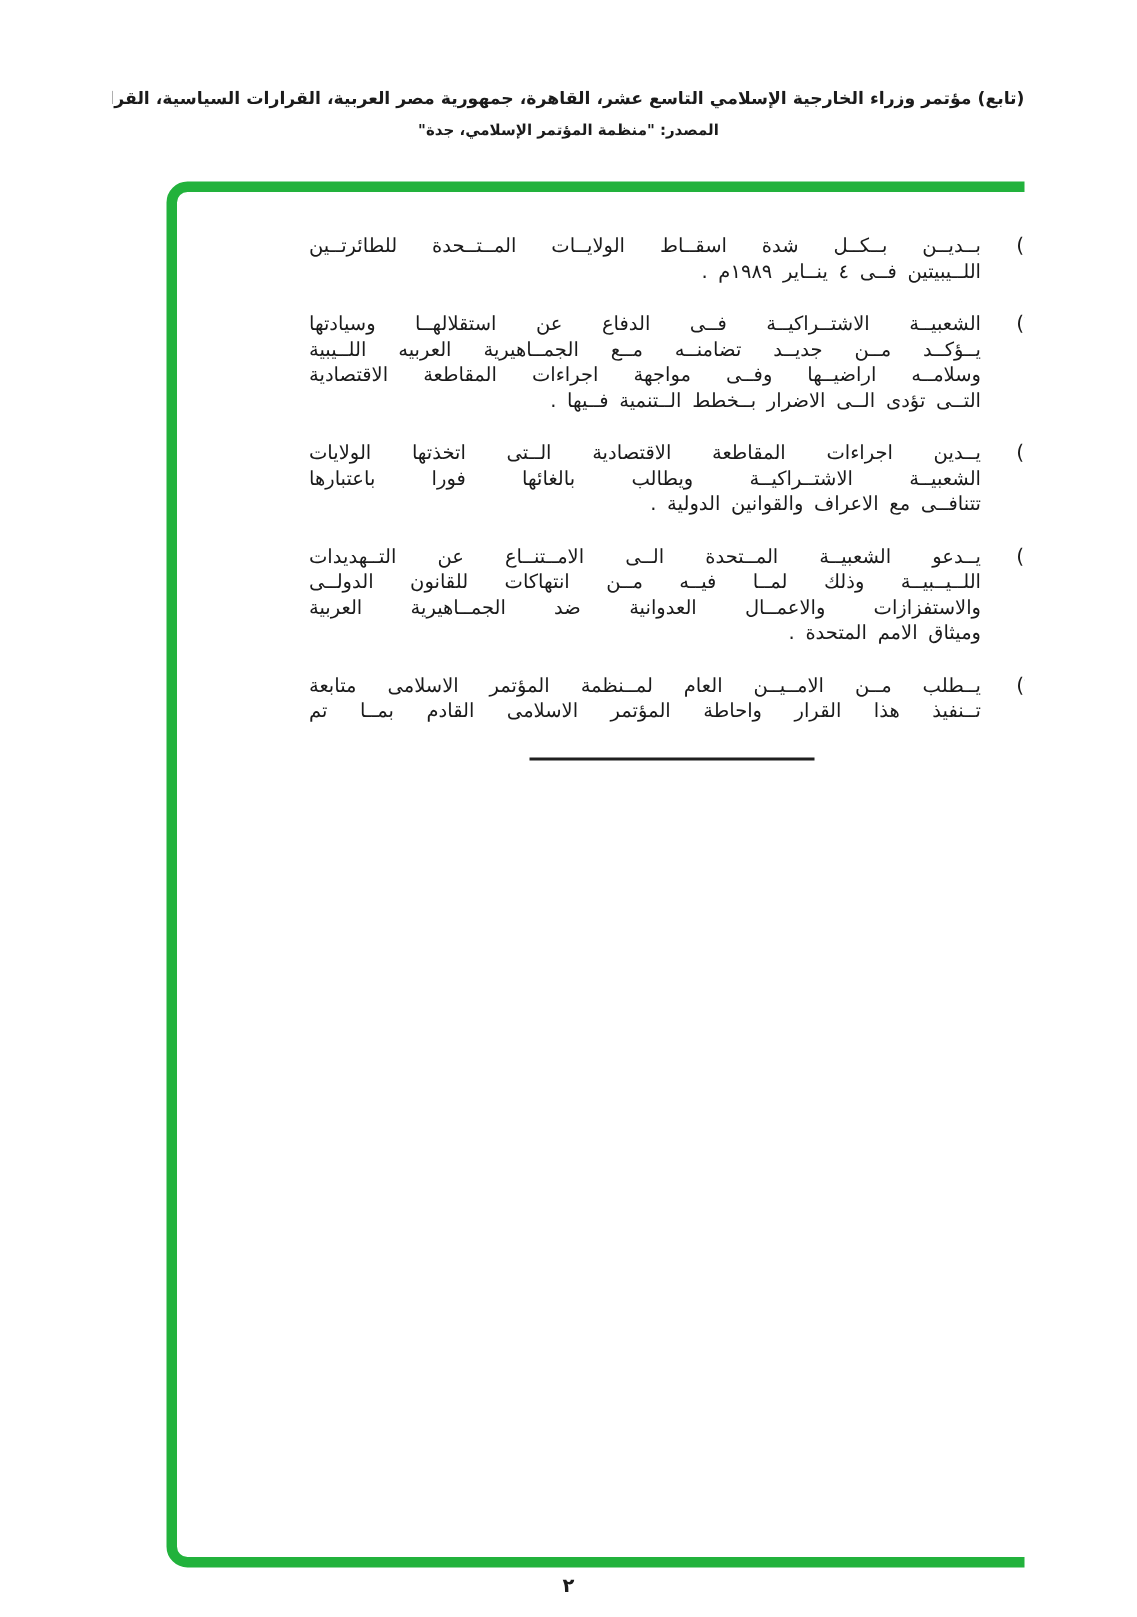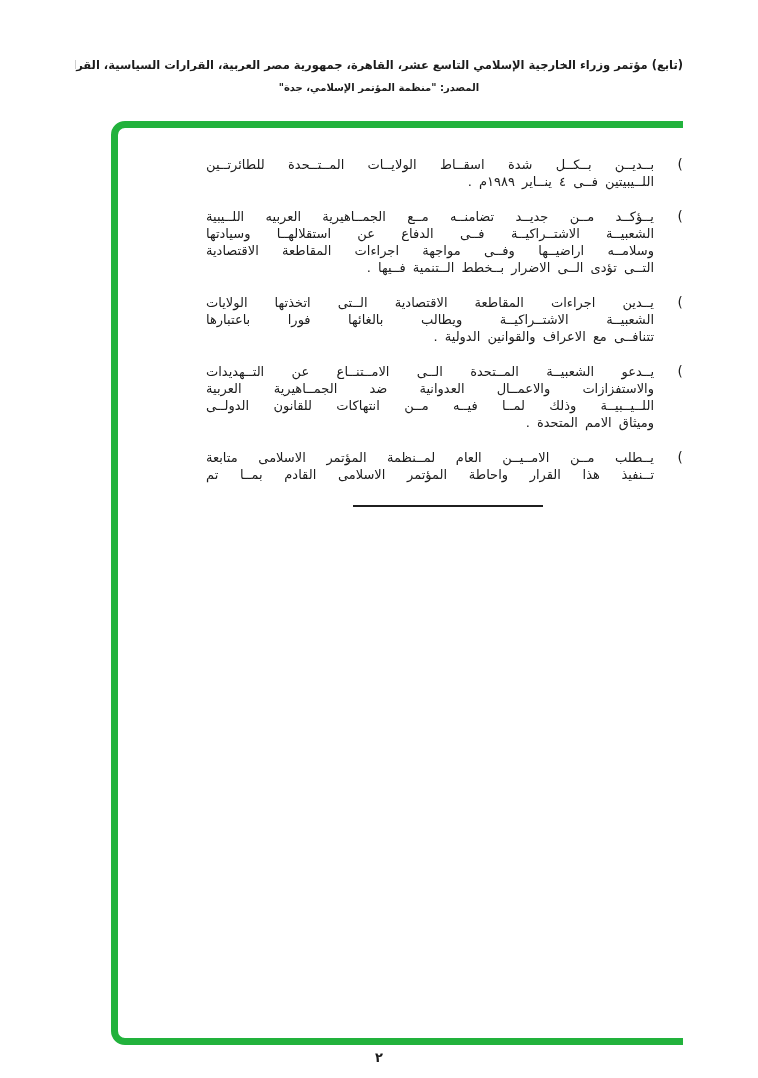--- a/index.html
+++ b/index.html
@@ -108,42 +108,42 @@
         <div class="marker">٢)</div>
         <div class="ctext">
           <div class="cline j">بــديــن بــكــل شدة اسقــاط الولايــات المــتــحدة للطائرتــين</div>
           <div class="cline">اللــيبيتين فــى ٤ ينــاير ١٩٨٩م .</div>
         </div>
       </div>
 
       <div class="clause">
         <div class="marker">٣)</div>
         <div class="ctext">
+          <div class="cline j">الشعبيــة الاشتــراكيــة فــى الدفاع عن استقلالهــا وسيادتها</div>
           <div class="cline j">يــؤكــد مــن جديــد تضامنــه مــع الجمــاهيرية العربيه اللــيبية</div>
-          <div class="cline j">الشعبيــة الاشتــراكيــة فــى الدفاع عن استقلالهــا وسيادتها</div>
           <div class="cline j">وسلامــه اراضيــها وفــى مواجهة اجراءات المقاطعة الاقتصادية</div>
           <div class="cline">التــى تؤدى الــى الاضرار بــخطط الــتنمية فــيها .</div>
         </div>
       </div>
 
       <div class="clause">
         <div class="marker">٤)</div>
         <div class="ctext">
           <div class="cline j">يــدين اجراءات المقاطعة الاقتصادية الــتى اتخذتها الولايات</div>
           <div class="cline j">الشعبيــة الاشتــراكيــة ويطالب بالغائها فورا باعتبارها</div>
           <div class="cline">تتنافــى مع الاعراف والقوانين الدولية .</div>
         </div>
       </div>
 
       <div class="clause">
         <div class="marker">٥)</div>
         <div class="ctext">
           <div class="cline j">يــدعو الشعبيــة المــتحدة الــى الامــتنــاع عن التــهديدات</div>
+          <div class="cline j">اللــيــبيــة وذلك لمــا فيــه مــن انتهاكات للقانون الدولــى</div>
           <div class="cline j">والاستفزازات والاعمــال العدوانية ضد الجمــاهيرية العربية</div>
-          <div class="cline j">اللــيــبيــة وذلك لمــا فيــه مــن انتهاكات للقانون الدولــى</div>
           <div class="cline">وميثاق الامم المتحدة .</div>
         </div>
       </div>
 
       <div class="clause">
         <div class="marker">٦)</div>
         <div class="ctext">
           <div class="cline j">يــطلب مــن الامــيــن العام لمــنظمة المؤتمر الاسلامى متابعة</div>
           <div class="cline j">تــنفيذ هذا القرار واحاطة المؤتمر الاسلامى القادم بمــا تم</div>
         </div>

